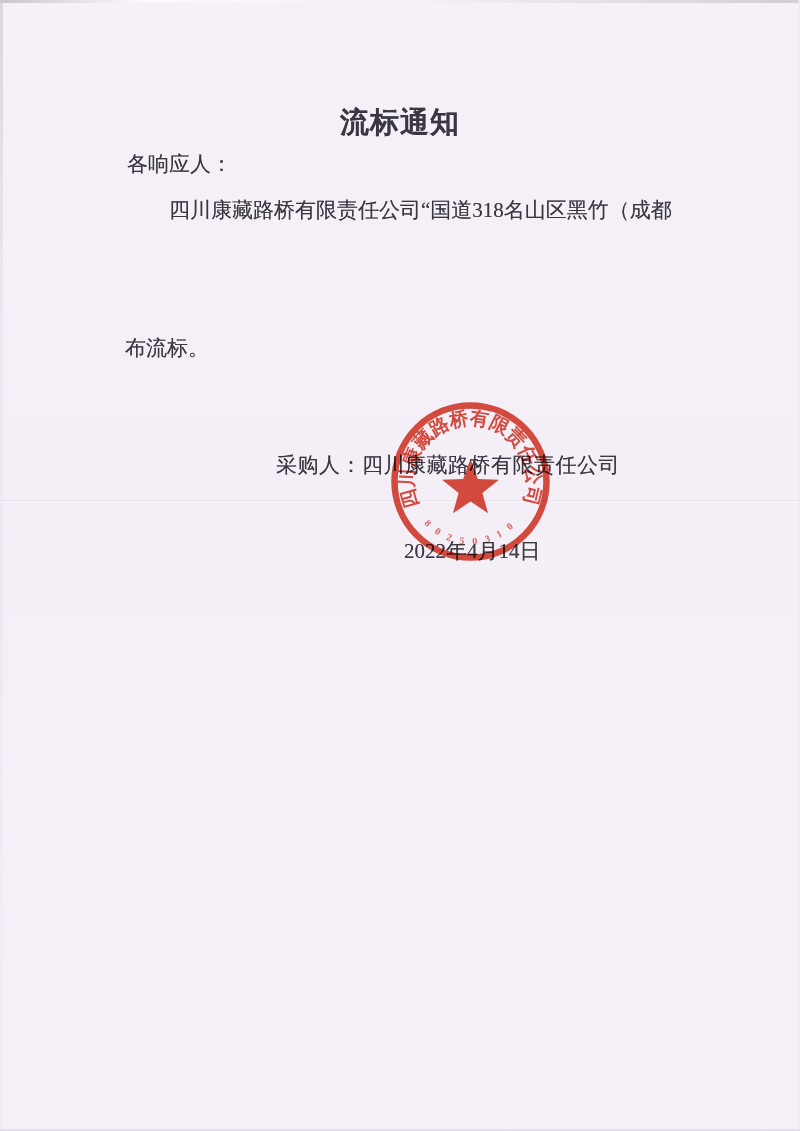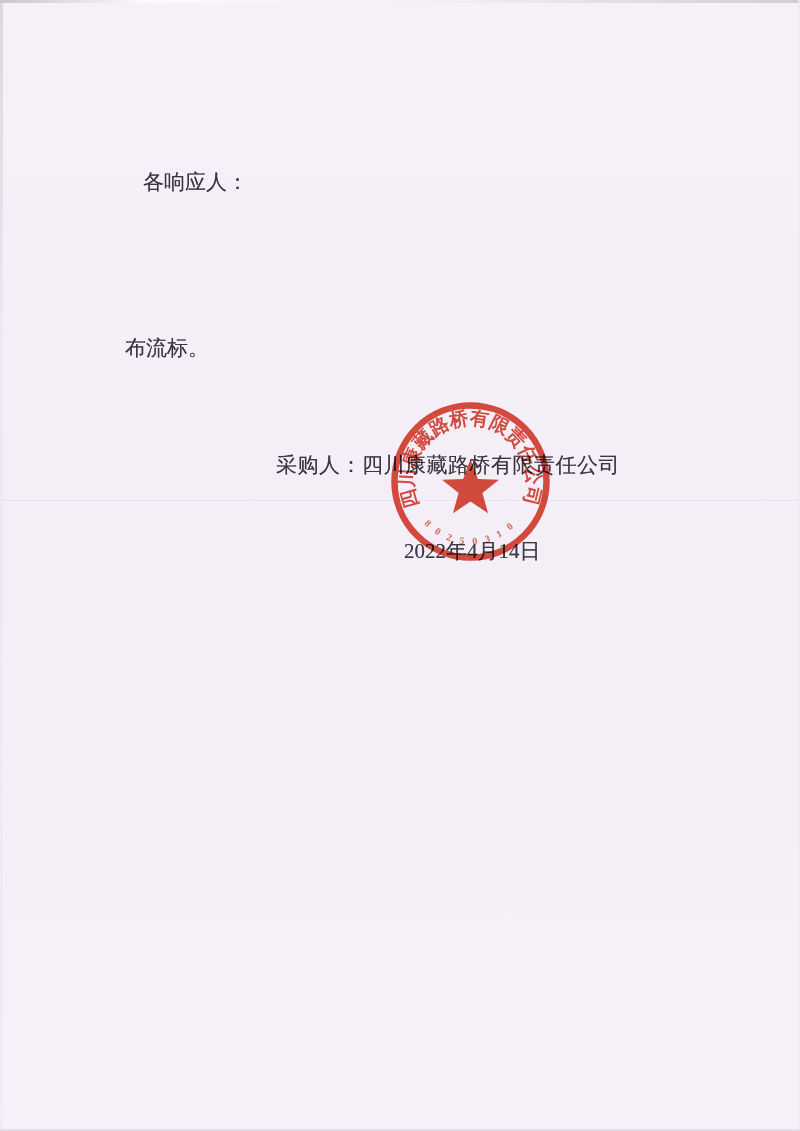--- a/index.html
+++ b/index.html
@@ -24,21 +24,21 @@
     background:linear-gradient(180deg, #e5deec 0%, #faf7fc 70%, rgba(250,247,252,0));
     opacity:.85;
   }
 
   .txt { position:absolute; white-space:nowrap; text-shadow:0 0 .6px rgba(55,52,62,.55); }
 
   .title {
     top:103px; left:0; width:800px; text-align:center;
     font-size:29px; font-weight:bold; letter-spacing:1px; margin:0;
   }
-  .salutation { top:150px; left:143px; font-size:21px;margin-top:18px; }
+  .salutation { top:150px; left:127px; font-size:21px; }
   .l1 { top:196px; left:169px; font-size:21px; }
   .l2 { top:242px; left:125px; font-size:21px; }
   .l3 { top:288px; left:125px; font-size:21px; }
   .l4 { top:334px; left:125px; font-size:21px;font-family:Liberation Mono, monospace; }
   .purchaser { top:451px; left:276px; font-size:21px; letter-spacing:.5px; }
   .dateline  { top:537px; left:404px; font-size:21px; }
 
   .seal {
     position:absolute; left:388px; top:399px; width:165px; height:165px;
     mix-blend-mode:multiply; opacity:.9;
@@ -53,23 +53,25 @@
 <body>
 
 <div class="page">
 
   <div class="edge-top"></div>
   <div class="edge-left"></div>
   <div class="edge-right"></div>
   <div class="edge-bottom"></div>
   <div class="crease"></div>
 
+  <h1 class="txt title">流标通知</h1>
 
   <div class="txt salutation">各响应人：</div>
 
+  <div class="txt l1">四川康藏路桥有限责任公司“国道318名山区黑竹（成都</div>
   <div class="txt l4">布流标。</div>
 
   <div class="txt purchaser">采购人：四川康藏路桥有限责任公司</div>
 
   <div class="txt dateline">2022年4月14日</div>
 
   <svg class="seal" viewBox="0 0 165 165" aria-hidden="true">
     <defs>
       <path id="arc-top" d="M 30.84 106.59 A 57 57 0 1 1 134.16 106.59" fill="none"></path>
       <path id="arc-bottom" d="M 30.89 118.64 A 63 63 0 0 0 134.11 118.64" fill="none"></path>

